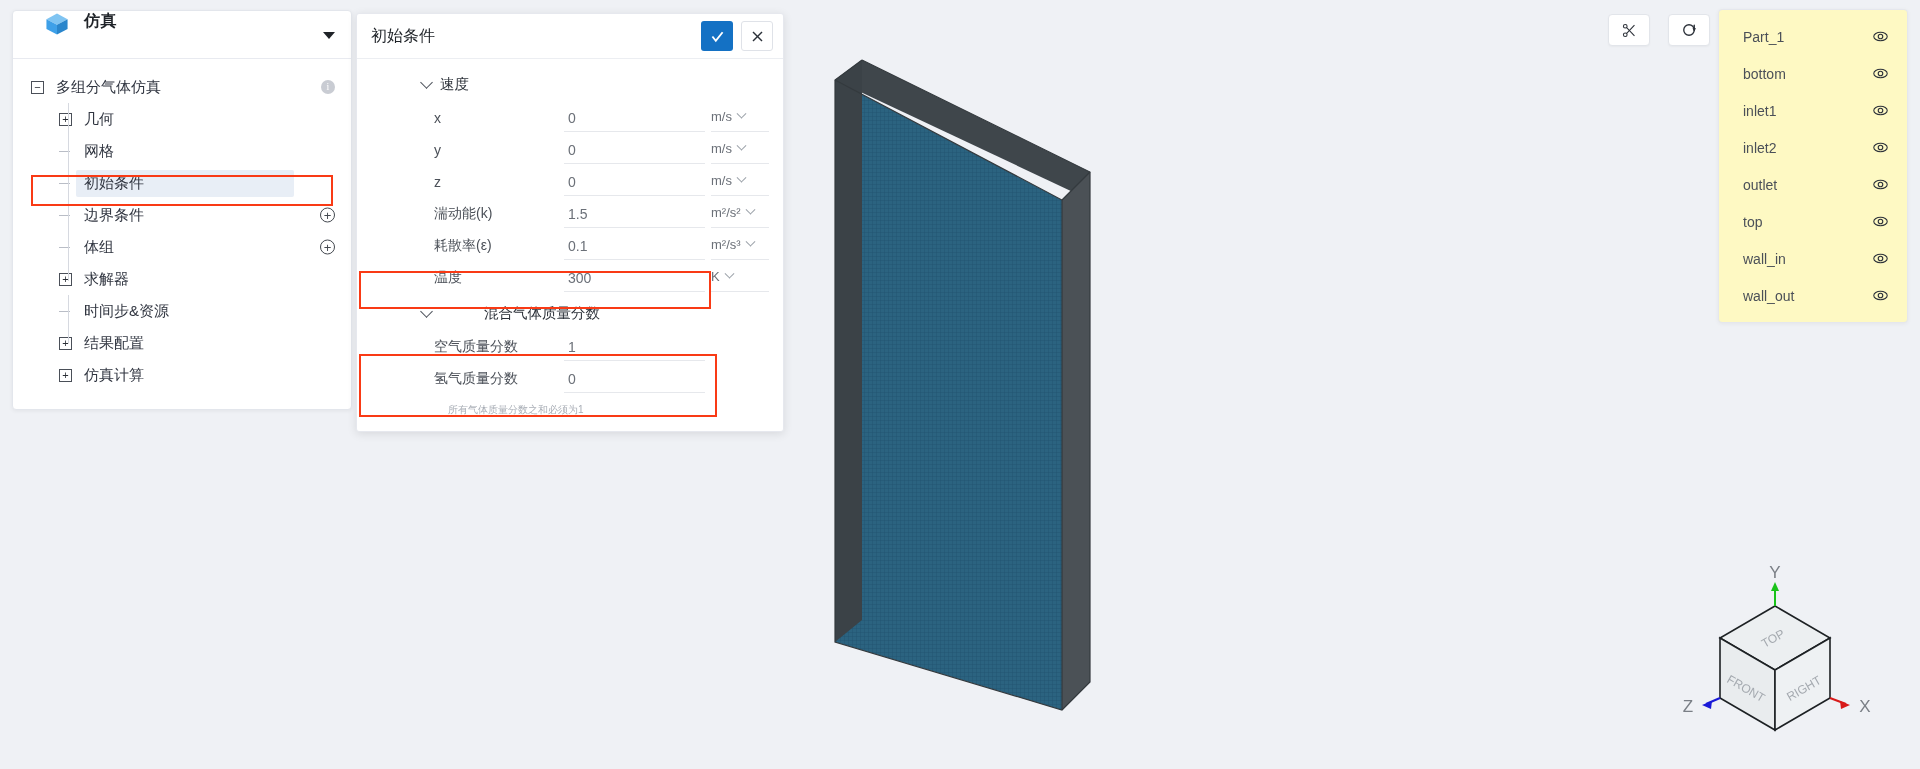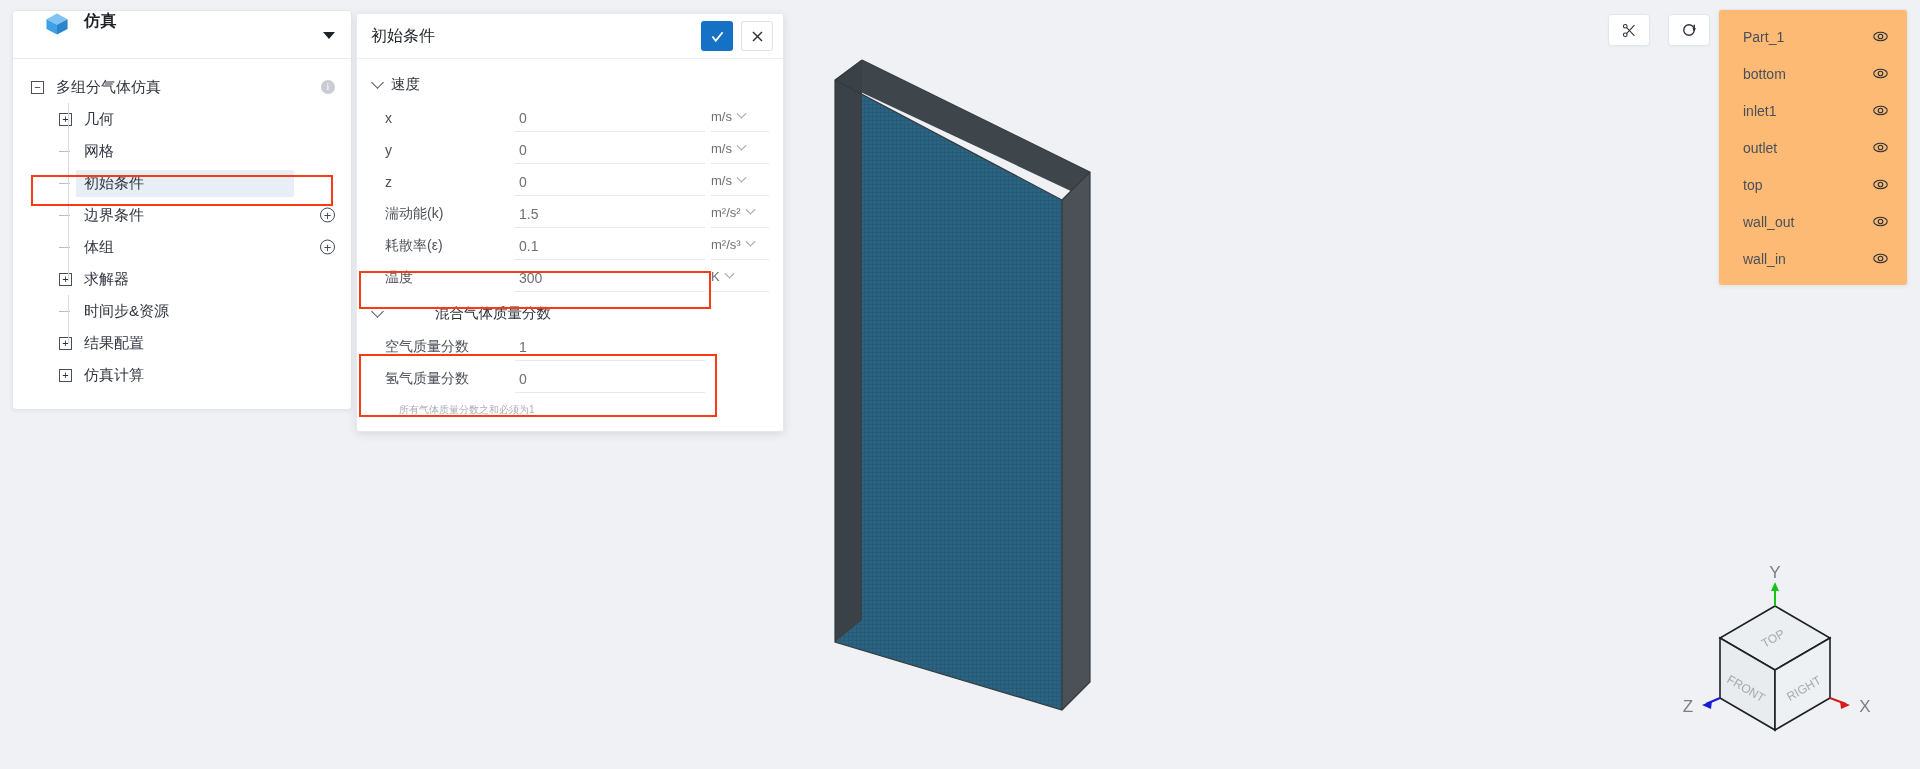--- a/index.html
+++ b/index.html
@@ -169,21 +169,21 @@
   .dlg-btn {
     width: 32px; height: 30px;
     display: flex; align-items: center; justify-content: center;
     border-radius: 3px;
     margin-left: 8px;
     cursor: pointer;
   }
   .dlg-btn.ok { background: #1471c4; }
   .dlg-btn.close { background: #fff; border: 1px solid #dfe2e8; }
 
-  .dlg-body { padding: 10px 0 0 4px; }
+  .dlg-body { padding: 10px 0 0 17px; margin-left: 36px; }
   .section-head {
     display: flex;
     align-items: center;
     font-size: 14.5px;
     color: #2b3038;
     padding: 6px 0 8px 12px;
   }
   .chev {
     display: inline-block;
     width: 9px; height: 9px;
@@ -242,21 +242,21 @@
     font-size: 10px;
     color: #a9aeb6;
     padding: 8px 0 14px 38px;
   }
 
   
   #part-panel {
     position: absolute;
     right: 12px; top: 9px;
     width: 190px;
-    background: #fdba74;
+    background: #fef9c3;
     border: 1px solid #e5e7ed;
     border-radius: 4px;
     box-shadow: 0 1px 4px rgba(0,0,0,.05);
     padding: 8px 0;
     z-index: 15;
   }
   .part-row {
     display: flex;
     align-items: center;
     height: 37px;
@@ -503,42 +503,49 @@
           </svg>
         </div>
         <div class="part-row">
           <span class="part-name">inlet1</span>
           <svg width="17" height="17" viewBox="0 0 24 24">
             <ellipse cx="12" cy="12" rx="9.5" ry="6" fill="none" stroke="#2b3038" stroke-width="1.5"></ellipse>
             <circle cx="12" cy="12" r="3.2" fill="none" stroke="#2b3038" stroke-width="1.6"></circle>
           </svg>
         </div>
         <div class="part-row">
+          <span class="part-name">inlet2</span>
+          <svg width="17" height="17" viewBox="0 0 24 24">
+            <ellipse cx="12" cy="12" rx="9.5" ry="6" fill="none" stroke="#2b3038" stroke-width="1.5"></ellipse>
+            <circle cx="12" cy="12" r="3.2" fill="none" stroke="#2b3038" stroke-width="1.6"></circle>
+          </svg>
+        </div>
+        <div class="part-row">
           <span class="part-name">outlet</span>
           <svg width="17" height="17" viewBox="0 0 24 24">
             <ellipse cx="12" cy="12" rx="9.5" ry="6" fill="none" stroke="#2b3038" stroke-width="1.5"></ellipse>
             <circle cx="12" cy="12" r="3.2" fill="none" stroke="#2b3038" stroke-width="1.6"></circle>
           </svg>
         </div>
         <div class="part-row">
           <span class="part-name">top</span>
           <svg width="17" height="17" viewBox="0 0 24 24">
             <ellipse cx="12" cy="12" rx="9.5" ry="6" fill="none" stroke="#2b3038" stroke-width="1.5"></ellipse>
             <circle cx="12" cy="12" r="3.2" fill="none" stroke="#2b3038" stroke-width="1.6"></circle>
           </svg>
         </div>
         <div class="part-row">
+          <span class="part-name">wall_in</span>
+          <svg width="17" height="17" viewBox="0 0 24 24">
+            <ellipse cx="12" cy="12" rx="9.5" ry="6" fill="none" stroke="#2b3038" stroke-width="1.5"></ellipse>
+            <circle cx="12" cy="12" r="3.2" fill="none" stroke="#2b3038" stroke-width="1.6"></circle>
+          </svg>
+        </div>
+        <div class="part-row">
           <span class="part-name">wall_out</span>
-          <svg width="17" height="17" viewBox="0 0 24 24">
-            <ellipse cx="12" cy="12" rx="9.5" ry="6" fill="none" stroke="#2b3038" stroke-width="1.5"></ellipse>
-            <circle cx="12" cy="12" r="3.2" fill="none" stroke="#2b3038" stroke-width="1.6"></circle>
-          </svg>
-        </div>
-        <div class="part-row">
-          <span class="part-name">wall_in</span>
           <svg width="17" height="17" viewBox="0 0 24 24">
             <ellipse cx="12" cy="12" rx="9.5" ry="6" fill="none" stroke="#2b3038" stroke-width="1.5"></ellipse>
             <circle cx="12" cy="12" r="3.2" fill="none" stroke="#2b3038" stroke-width="1.6"></circle>
           </svg>
         </div>
       </div>
   </div>
 
   <svg id="viewcube" width="210" height="180" viewBox="0 0 210 180">
 

